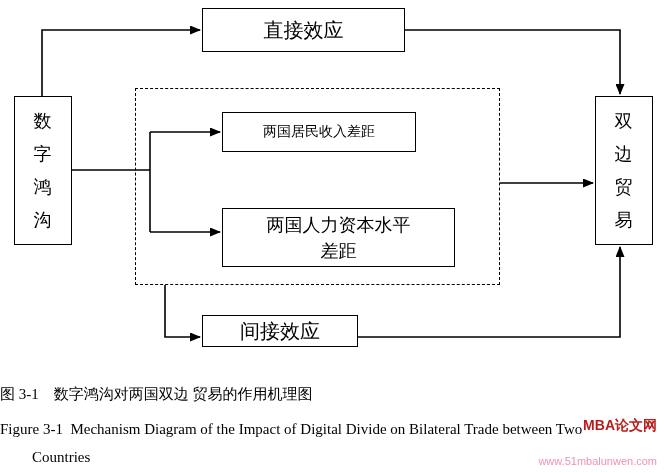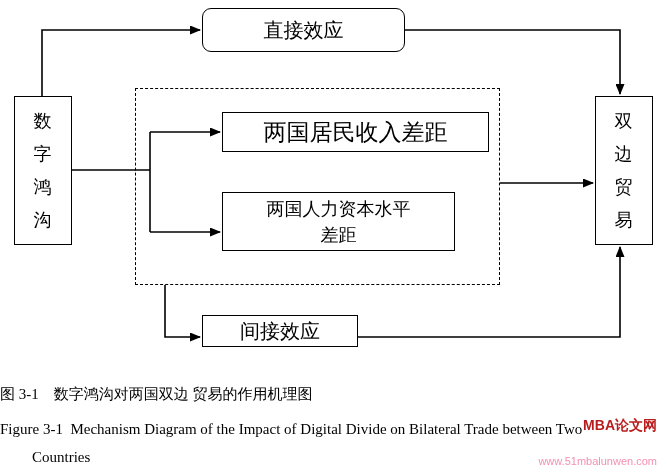--- a/index.html
+++ b/index.html
@@ -29,31 +29,31 @@
     white-space: pre-line;
     box-sizing: border-box;
   }
   .vbox {
     font-size: 18px;
     line-height: 33px;
     letter-spacing: 1px;
   }
   .node-digital-divide { left: 14px; top: 96px; width: 58px; height: 149px; }
   .node-bilateral-trade { left: 595px; top: 96px; width: 58px; height: 149px; }
-  .node-direct-effect { left: 202px; top: 8px; width: 203px; height: 44px; font-size: 20px; border-radius: 9px; }
+  .node-direct-effect { left: 202px; top: 8px; width: 203px; height: 44px; font-size: 20px; }
   .node-indirect-effect { left: 202px; top: 315px; width: 156px; height: 32px; font-size: 20px; }
   .mediator-group {
     position: absolute;
     left: 135px; top: 88px; width: 365px; height: 197px;
     border: 1.6px dashed #000000;
     box-sizing: border-box;
     background: transparent;
   }
-  .node-income-gap { left: 222px; top: 112px; width: 267px; height: 40px; font-size: 23px; }
-  .node-human-capital-gap { left: 222px; top: 192px; width: 233px; height: 59px; font-size: 18px; line-height: 26px; }
+  .node-income-gap { left: 222px; top: 112px; width: 194px; height: 40px; font-size: 14px; }
+  .node-human-capital-gap { left: 222px; top: 208px; width: 233px; height: 59px; font-size: 18px; line-height: 26px; }
   .caption {
     position: absolute;
     left: 0; width: 667px;
     text-align: left;
     white-space: pre;
     color: #000000;
   }
   .caption-zh { top: 385px; font-size: 15px; }
   .caption-en1 { top: 421px; font-size: 15px; }
   .caption-en2 { top: 449px; font-size: 15px; padding-left: 32px; }

